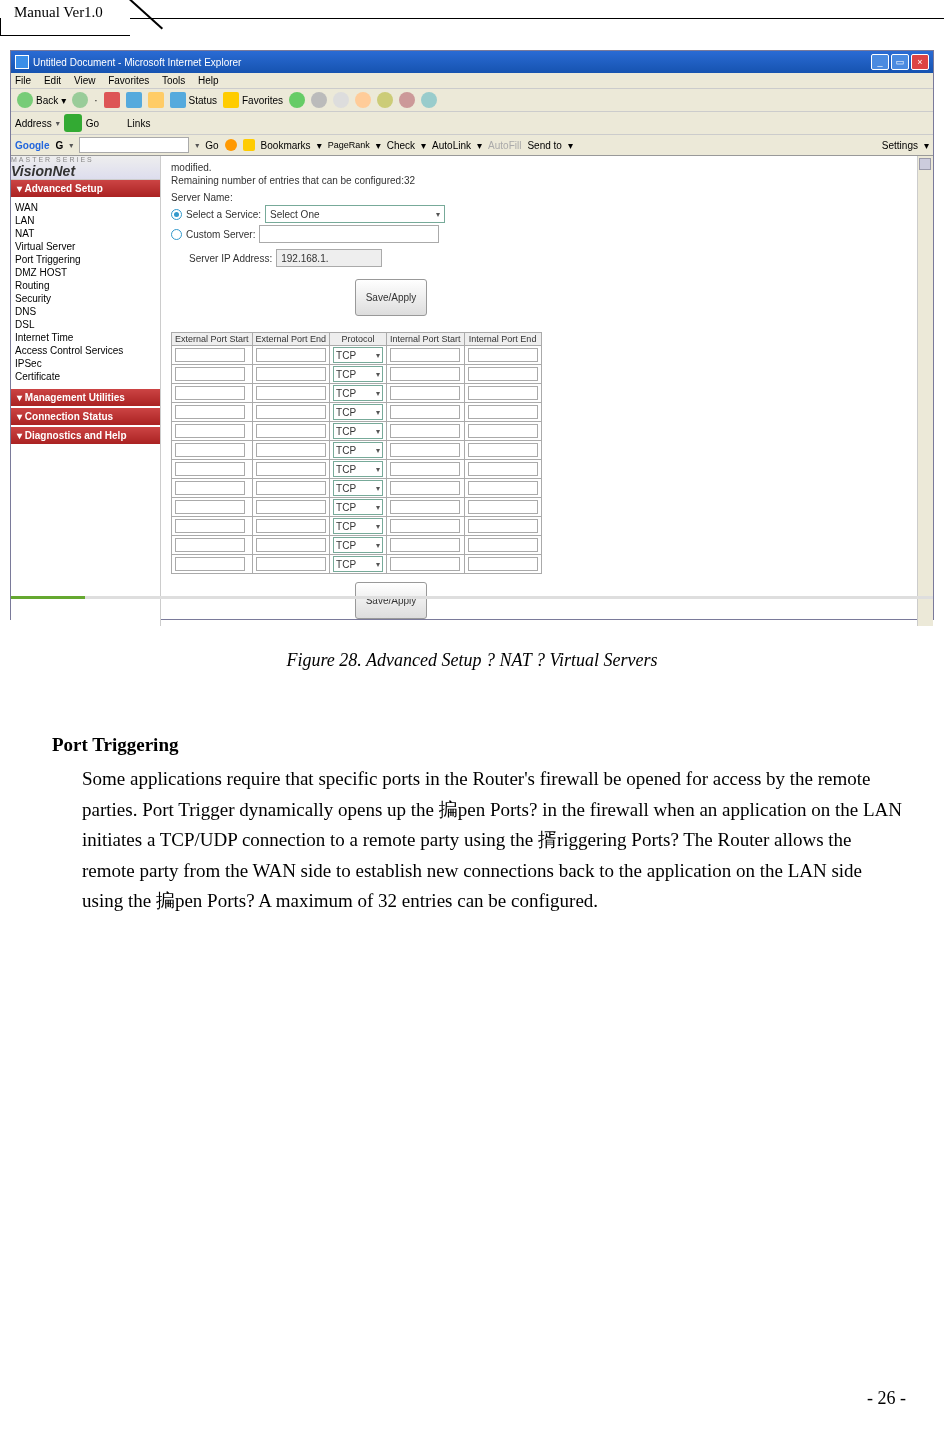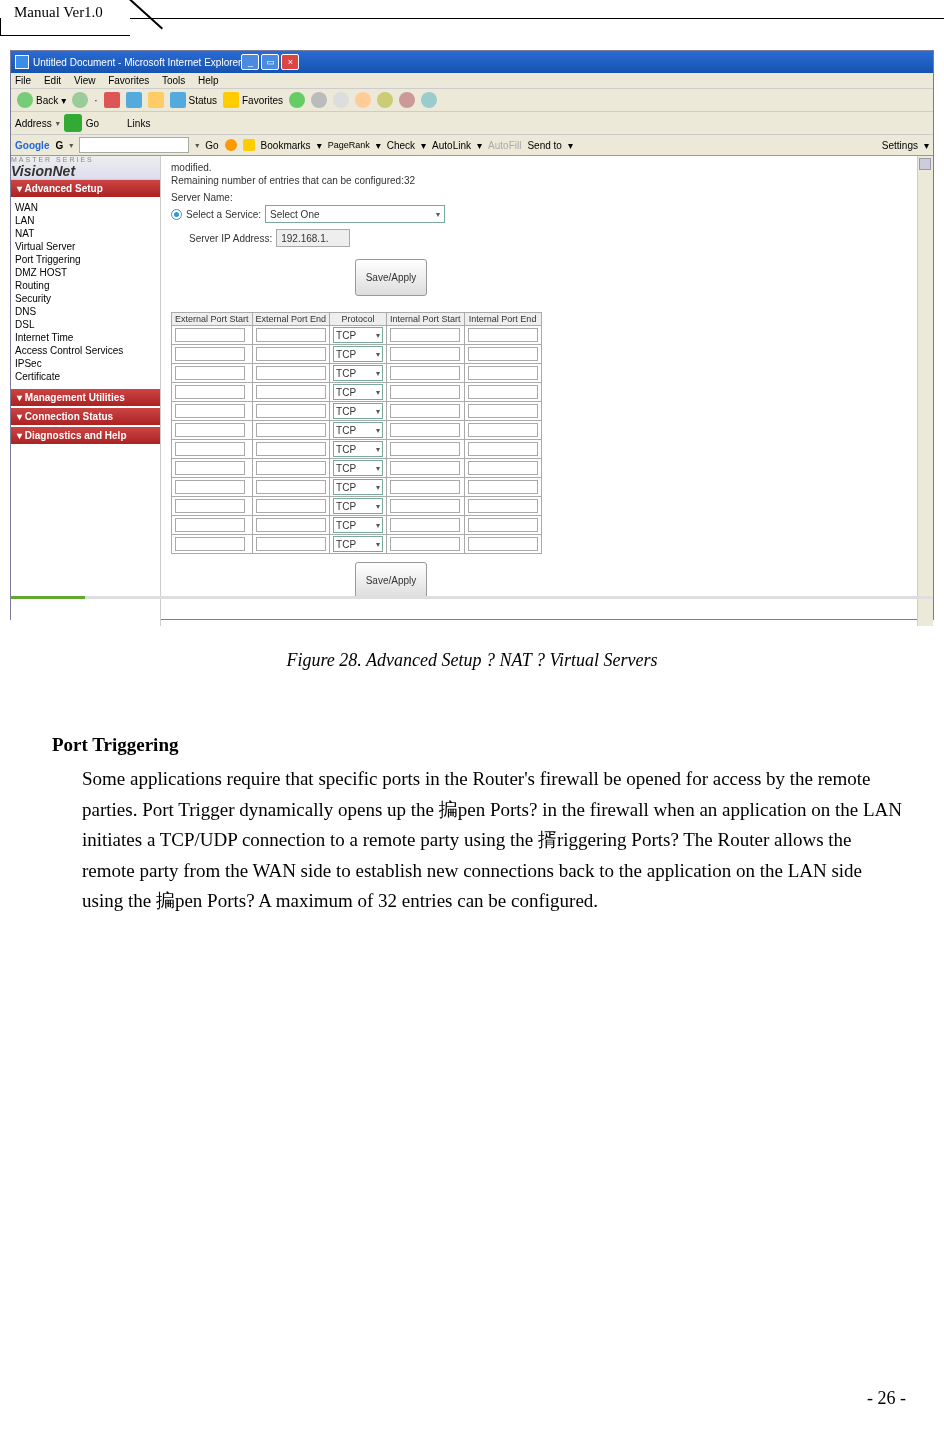--- a/index.html
+++ b/index.html
@@ -62,20 +62,21 @@
     font-size: 10px;
     background: #fff;
   }
   .titlebar {
     background: linear-gradient(#2a6bd4, #1653b0);
     color: #fff;
     height: 22px;
     display: flex;
     align-items: center;
     padding: 0 4px;
+    justify-content: space-between;
   }
   .titlebar-left { display: flex; align-items: center; gap: 4px; }
   .titlebar-icon { width: 14px; height: 14px; background: #3a8ee8; border: 1px solid #fff; }
   .win-btns { display: flex; gap: 2px; }
   .win-btn { width: 18px; height: 16px; background: #4a8ae0; border: 1px solid #fff; border-radius: 2px; display:flex; align-items:center; justify-content:center; font-size:9px;}
   .win-btn.close { background: #d44; }
   .menubar { background: #ece9d8; padding: 2px 4px; color: #000; border-bottom:1px solid #ccc;}
   .menubar span { margin-right: 10px; }
   .toolbar { background: #ece9d8; padding: 3px 6px; display: flex; align-items: center; gap: 6px; border-bottom:1px solid #ccc; color:#000;}
   .tbtn { display: inline-flex; align-items: center; gap: 3px; }
@@ -94,21 +95,21 @@
   .logo-area { border-bottom:1px solid #ccc; background:linear-gradient(#eee,#dde);}
   .logo-text { font-style:italic; font-weight:bold; font-size:14px; color:#333;}
   .side-section { background: linear-gradient(#c44,#a22); color:#fff; padding:3px 6px; font-size:10px; font-weight:bold; margin-bottom:2px;}
   .side-items { padding: 2px 4px 6px 4px; }
   .side-items div { padding: 1px 0; }
   .side-sub { padding-left: 8px; }
   .main-panel { flex:1; padding: 6px 10px; color:#333; position:relative; overflow:hidden;}
   .mp-text { font-size:10px; margin-bottom:2px;}
   .form-row { display:flex; align-items:center; gap:4px; margin:2px 0; font-size:10px;}
   .sel { border:1px solid #7a9; background:#fff; height:18px; width:180px; padding:0 4px; display:flex; align-items:center; justify-content:space-between;}
-  .txt { border:1px solid #aaa; background:#eee; height:18px; width:74px; padding:0 4px; display:flex; align-items:center;}
+  .txt { border:1px solid #aaa; background:#eee; height:18px; width:106px; padding:0 4px; display:flex; align-items:center;}
   .txt.wide { width:180px; background:#fff;}
   .btn { border:1px solid #999; background:linear-gradient(#fff,#ddd); padding:12px 10px; border-radius:3px; font-size:10px; display:inline-block;}
   .port-table { border-collapse:collapse; margin-top:16px; font-size:10px;}
   .port-table th, .port-table td { border:1px solid #aaa; padding:1px 3px; text-align:center; background:#fff;}
   .port-table th { background:#eee; font-weight:normal; font-size:9px;}
   .proto-sel { border:1px solid #7a9; background:#fff; width:50px; height:16px; display:flex; align-items:center; justify-content:space-between; padding:0 2px;}
   .scroll-stub { position:absolute; right:0; top:0; bottom:0; width:16px; background:#ece9d8; border-left:1px solid #ccc;}
   .scroll-thumb { position:absolute; right:2px; top:2px; width:12px; height:12px; background:#ccd; border:1px solid #99a;}
   .statusbar { position:absolute; bottom:0; left:0; right:0; height:20px; background:#ece9d8; border-top:1px solid #aaa; display:flex; align-items:center; justify-content:space-between; padding:0 8px; font-size:10px; color:#333;}
   .green-strip { position:absolute; bottom:20px; left:0; right:0; height:3px; background:linear-gradient(to right,#65a830 0,#65a830 8%,#dedede 8%);}
@@ -258,20 +259,25 @@
       <div class="mp-text">Remaining number of entries that can be configured:32</div>
       <div class="mp-text" style="margin-top:6px">Server Name:</div>
       <div class="form-row">
         <span class="radio sel"></span>
         <span>Select a Service:</span>
         <div class="sel">
             <span>Select One</span>
             <span class="dd-arrow">▾</span>
           </div>
       </div>
+      <div class="form-row">
+        <span class="radio"></span>
+        <span>Custom Server:</span>
+        <div class="txt wide"></div>
+      </div>
       <div class="form-row" style="margin-top:6px">
         <span style="width:14px"></span>
         <span>Server IP Address:</span>
         <div class="txt">
             <span>192.168.1.</span>
           </div>
       </div>
       <div style="text-align:center;margin:12px 0 4px 0;width:440px">
         <span class="btn">Save/Apply</span>
       </div>

